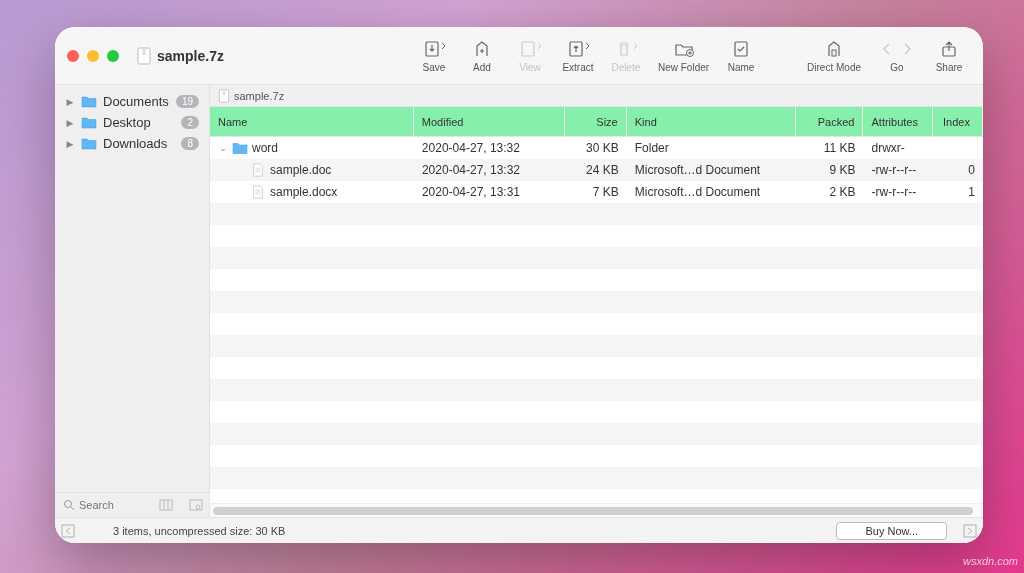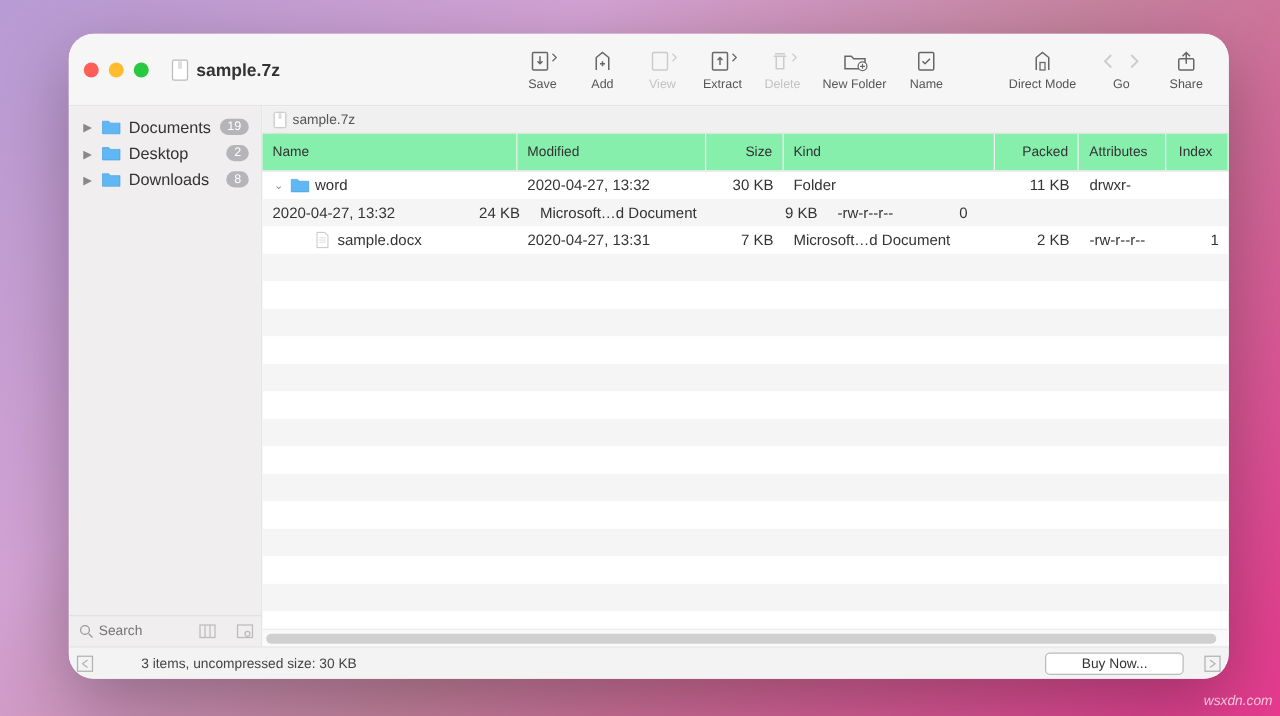--- a/index.html
+++ b/index.html
@@ -245,20 +245,28 @@
                 <span>word</span>
               </div>
               <div class="td c-mod">2020-04-27, 13:32</div>
               <div class="td c-size" style="text-align:right">30 KB</div>
               <div class="td c-kind">Folder</div>
               <div class="td c-packed" style="text-align:right">11 KB</div>
               <div class="td c-attr">drwxr-</div>
               <div class="td c-idx" style="text-align:right"></div>
             </div>
             <div class="tr alt">
+              <div class="td c-name name-cell" style="padding-left:26px">
+                <span class="cv"></span>
+                <svg class="row-ic" viewBox="0 0 14 16">
+                  <path d="M2 1h7l3 3v11H2z" fill="#fff" stroke="#ccc"></path>
+                  <path d="M4 6h6M4 8h6M4 10h6" stroke="#ddd"></path>
+                </svg>
+                <span>sample.doc</span>
+              </div>
               <div class="td c-mod">2020-04-27, 13:32</div>
               <div class="td c-size" style="text-align:right">24 KB</div>
               <div class="td c-kind">Microsoft…d Document</div>
               <div class="td c-packed" style="text-align:right">9 KB</div>
               <div class="td c-attr">-rw-r--r--</div>
               <div class="td c-idx" style="text-align:right">0</div>
             </div>
             <div class="tr">
               <div class="td c-name name-cell" style="padding-left:26px">
                 <span class="cv"></span>

